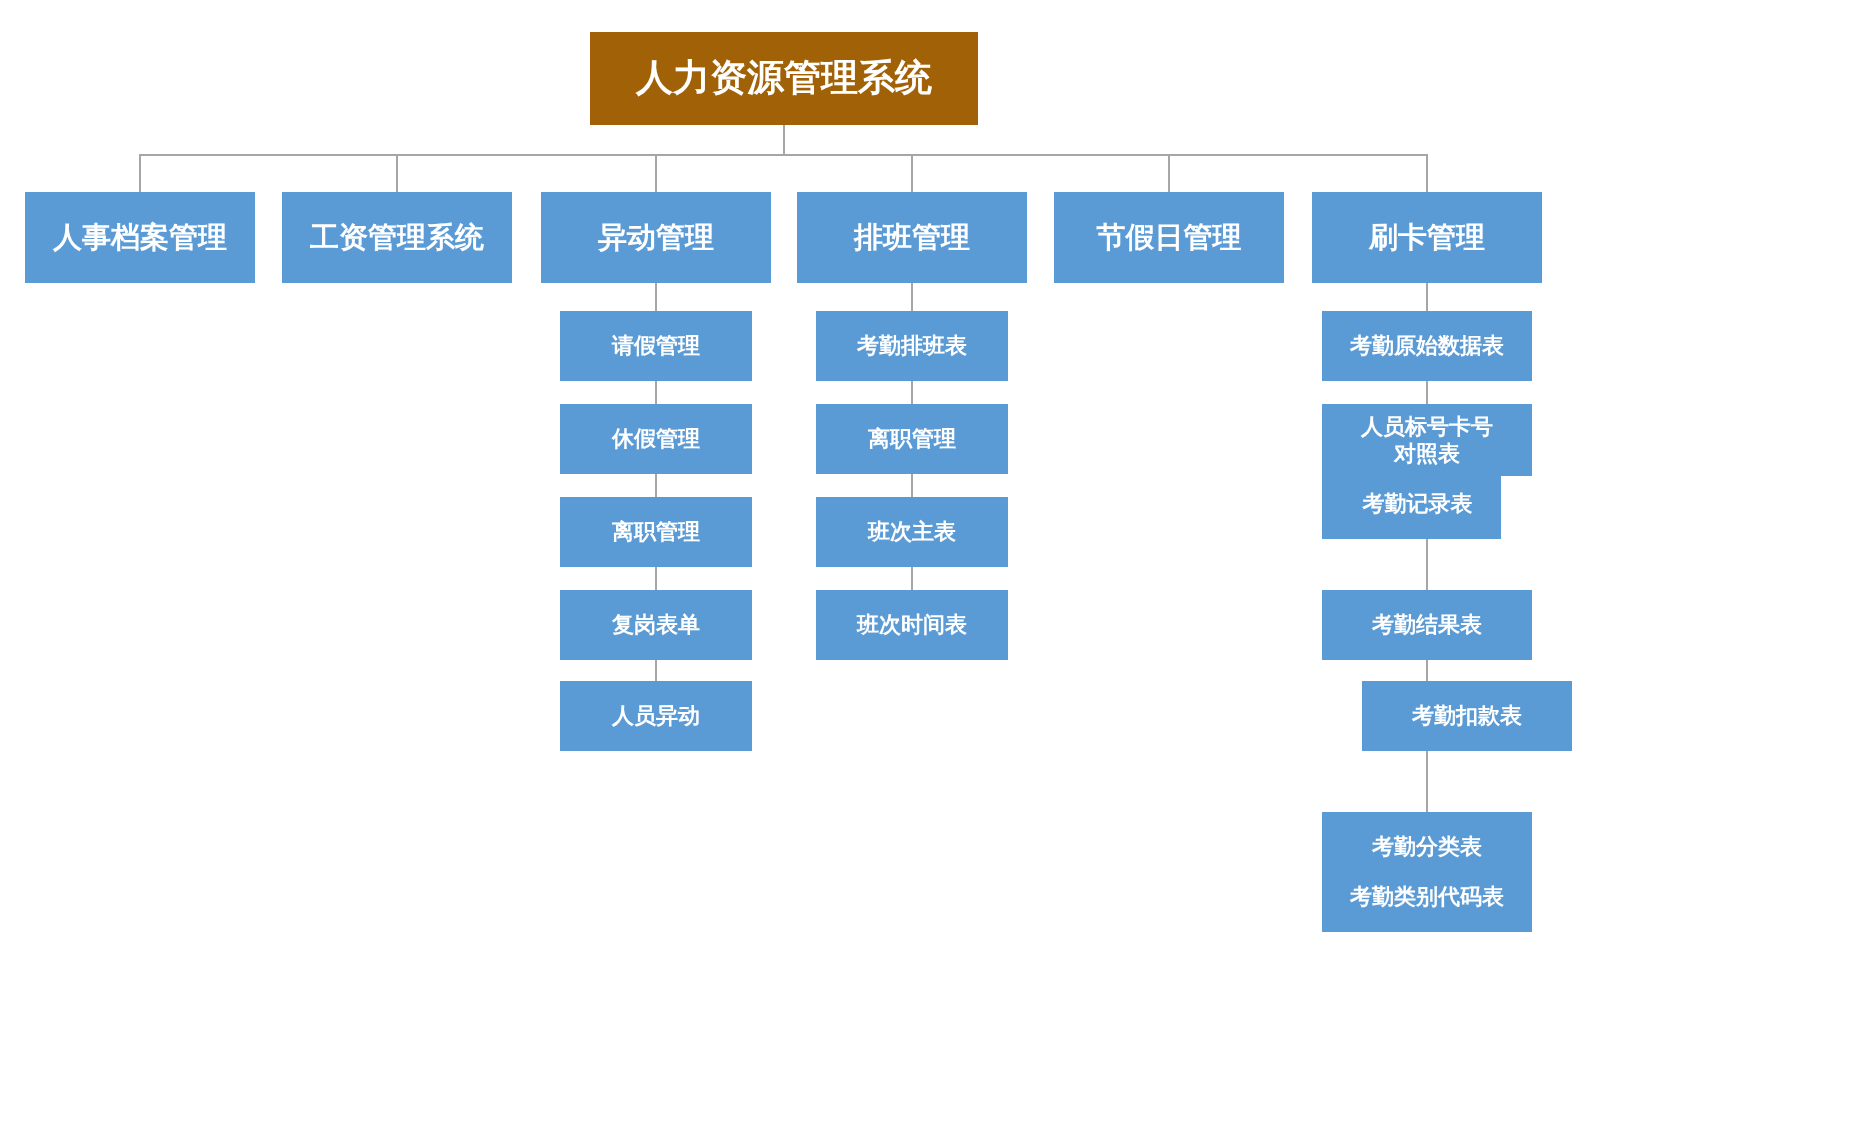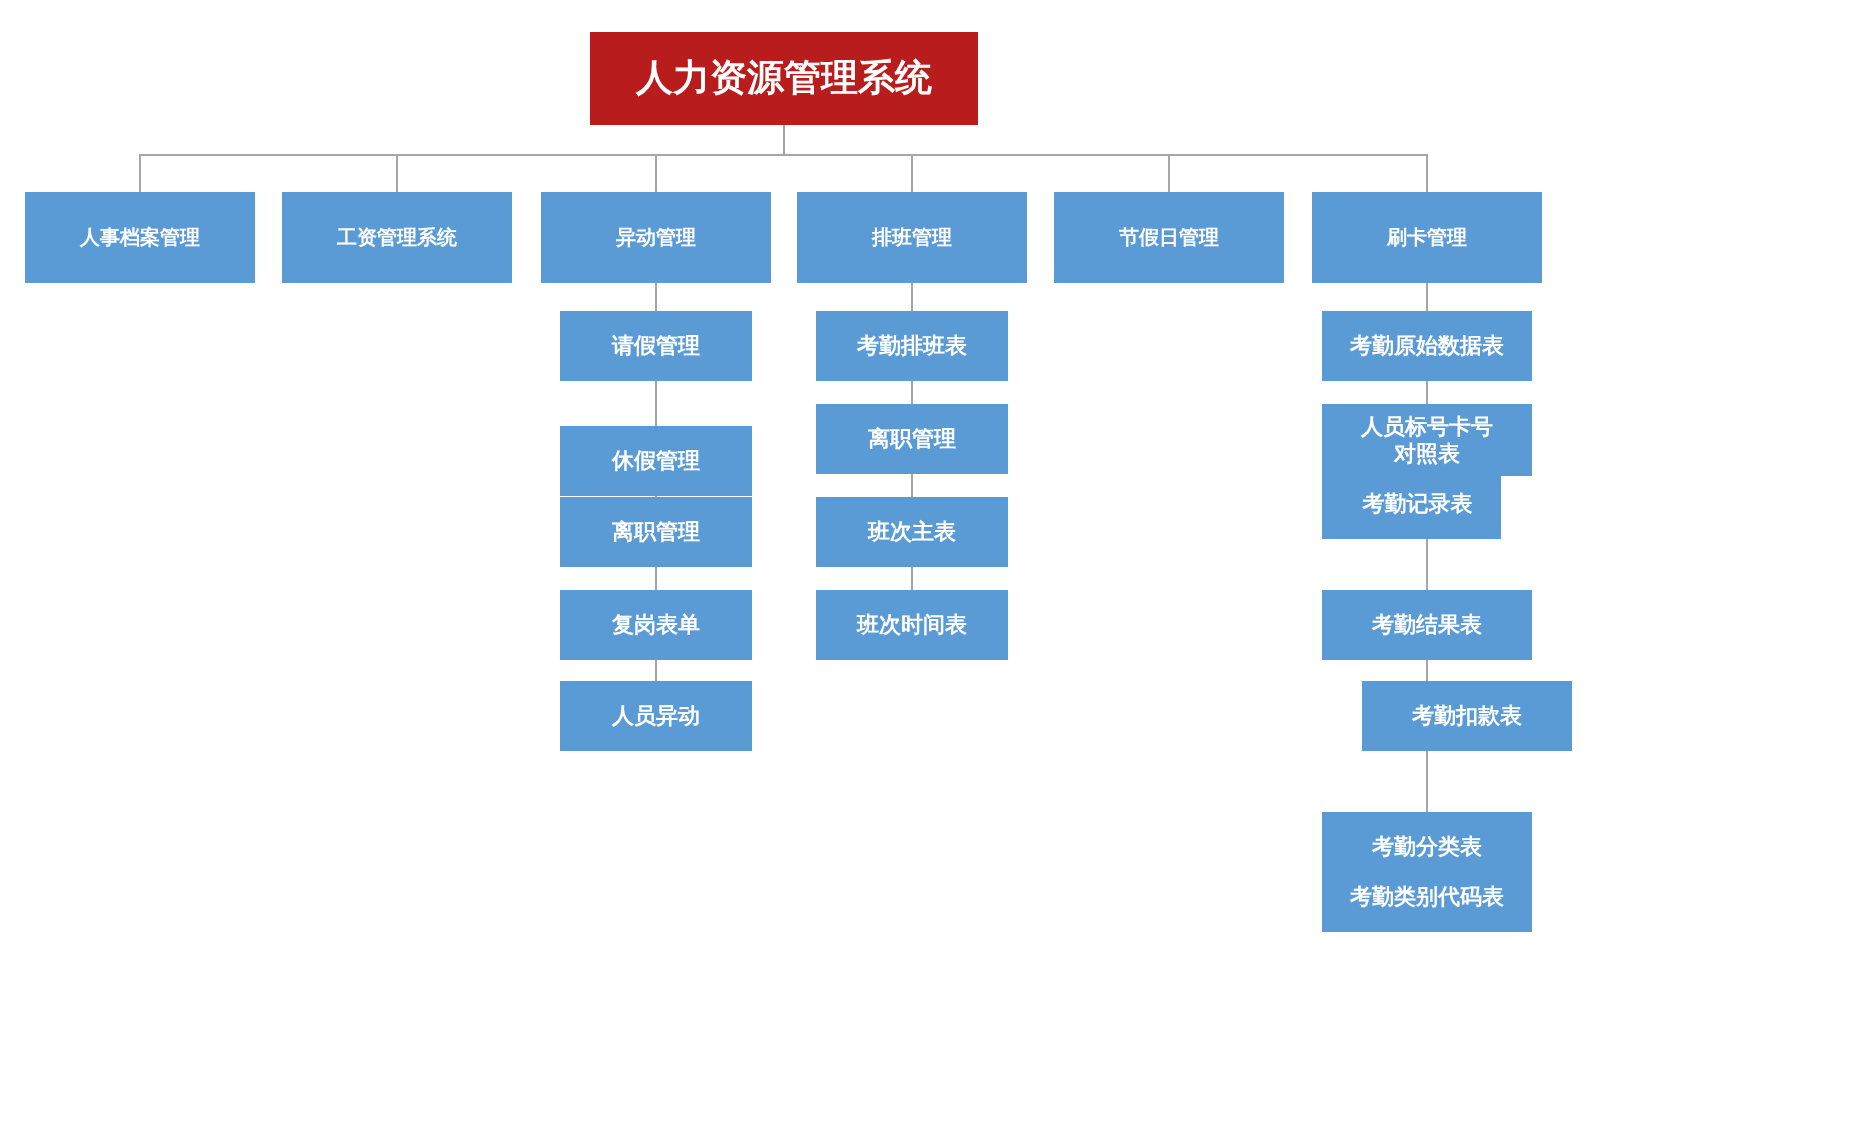--- a/index.html
+++ b/index.html
@@ -28,22 +28,22 @@
     justify-content: center;
     text-align: center;
     color: #FFFFFF;
     font-weight: bold;
     background: #5B9BD5;
     white-space: pre-line;
     line-height: 1.25;
     box-sizing: border-box;
     padding: 4px 6px;
   }
-  .lvl0 { background: #b91c1c; font-size: 37px; }
-  .lvl1 { font-size: 20px; }
+  .lvl0 { background: #a16207; font-size: 37px; }
+  .lvl1 { font-size: 29px; }
   .lvl2 { font-size: 22px; }
 </style>
 </head>
 <body>
 
 <div class="canvas">
 
   <div class="line" style="left:783px; top:125px; width:2px; height:30px;"></div>
   <div class="line" style="left:139px; top:154px; width:1289px; height:2px;"></div>
   <div class="line" style="left:139px; top:154px; width:2px; height:38px;"></div>
@@ -59,21 +59,21 @@
   <div class="node lvl0" style="left:590px; top:32px; width:388px; height:93px;">人力资源管理系统</div>
 
   <div class="node lvl1" style="left:25px; top:192px; width:230px; height:91px;">人事档案管理</div>
   <div class="node lvl1" style="left:282px; top:192px; width:230px; height:91px;">工资管理系统</div>
   <div class="node lvl1" style="left:541px; top:192px; width:230px; height:91px;">异动管理</div>
   <div class="node lvl1" style="left:797px; top:192px; width:230px; height:91px;">排班管理</div>
   <div class="node lvl1" style="left:1054px; top:192px; width:230px; height:91px;">节假日管理</div>
   <div class="node lvl1" style="left:1312px; top:192px; width:230px; height:91px;">刷卡管理</div>
 
   <div class="node lvl2" style="left:560px; top:311px; width:192px; height:70px;">请假管理</div>
-  <div class="node lvl2" style="left:560px; top:426px; width:192px; height:70px;">休假管理</div>
+  <div class="node lvl2" style="left:560px; top:404px; width:192px; height:70px;">休假管理</div>
   <div class="node lvl2" style="left:560px; top:497px; width:192px; height:70px;">离职管理</div>
   <div class="node lvl2" style="left:560px; top:590px; width:192px; height:70px;">复岗表单</div>
   <div class="node lvl2" style="left:560px; top:681px; width:192px; height:70px;">人员异动</div>
 
   <div class="node lvl2" style="left:816px; top:311px; width:192px; height:70px;">考勤排班表</div>
   <div class="node lvl2" style="left:816px; top:404px; width:192px; height:70px;">离职管理</div>
   <div class="node lvl2" style="left:816px; top:497px; width:192px; height:70px;">班次主表</div>
   <div class="node lvl2" style="left:816px; top:590px; width:192px; height:70px;">班次时间表</div>
 
   <div class="node lvl2" style="left:1322px; top:311px; width:210px; height:70px;">考勤原始数据表</div>

